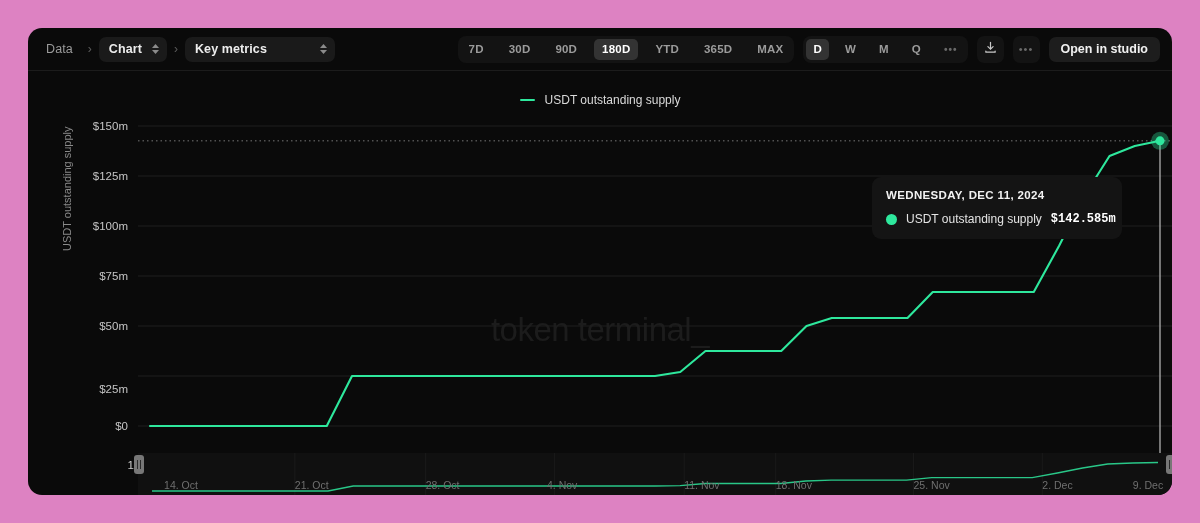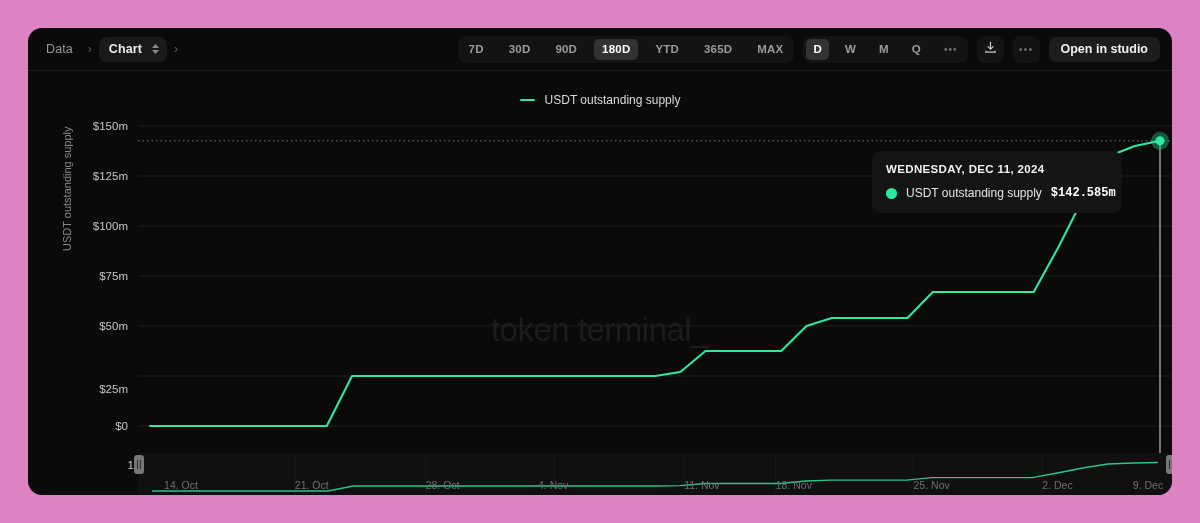--- a/index.html
+++ b/index.html
@@ -108,21 +108,21 @@
   .xtick {
     position: absolute; color: #c9c9c9; font-size: 11.5px;
     transform: translateX(-50%); white-space: nowrap; top: 388px;
   }
 
   .plot { position: absolute; left: 110px; top: 0; width: 1034px; height: 382px; }
   .plot svg { display: block; }
 
   
   .tooltip {
-    position: absolute; left: 844px; top: 80px;
+    position: absolute; left: 844px; top: 106px;
     width: 250px; background: #141414;
     border-radius: 9px; padding: 12px 14px 13px 14px;
   }
   .tt-date {
     color: #f2f2f2; font-size: 11.5px; font-weight: 700;
     letter-spacing: .35px; margin-bottom: 11px;
   }
   .tt-row { display: flex; align-items: center; gap: 9px; }
   .tt-dot { width: 11px; height: 11px; border-radius: 50%; background: #2ee89d; flex: 0 0 auto; }
   .tt-name { color: #e4e4e4; font-size: 12px; flex: 1 1 auto; white-space: nowrap; }
@@ -162,20 +162,31 @@
         <span class="chev">
           <svg width="7" height="4" viewBox="0 0 7 4">
               <path d="M3.5 0 L7 4 L0 4 Z" fill="#c8c8c8"></path>
             </svg>
           <svg width="7" height="4" viewBox="0 0 7 4">
               <path d="M3.5 4 L0 0 L7 0 Z" fill="#c8c8c8"></path>
             </svg>
         </span>
       </div>
       <span class="crumb-sep">›</span>
+      <div class="select wide">
+        <span>Key metrics</span>
+        <span class="chev">
+          <svg width="7" height="4" viewBox="0 0 7 4">
+              <path d="M3.5 0 L7 4 L0 4 Z" fill="#c8c8c8"></path>
+            </svg>
+          <svg width="7" height="4" viewBox="0 0 7 4">
+              <path d="M3.5 4 L0 0 L7 0 Z" fill="#c8c8c8"></path>
+            </svg>
+        </span>
+      </div>
     </div>
 
     <div class="spacer"></div>
 
     <div class="seg" id="range-seg">
         <div class="seg-btn">7D</div>
         <div class="seg-btn">30D</div>
         <div class="seg-btn">90D</div>
         <div class="seg-btn active">180D</div>
         <div class="seg-btn">YTD</div>
@@ -287,21 +298,21 @@
             <line x1="637.72" x2="637.72" y1="0" y2="42" stroke="#1a1a1a" stroke-width="1"></line>
             <line x1="775.542" x2="775.542" y1="0" y2="42" stroke="#1a1a1a" stroke-width="1"></line>
             <line x1="904.3100000000001" x2="904.3100000000001" y1="0" y2="42" stroke="#1a1a1a" stroke-width="1"></line>
           </g>
         <path id="nav-path" fill="none" stroke="#2ee89d" stroke-width="1.3" opacity="0.85" d="M14.00 38.00 L39.15 38.00 L64.30 38.00 L89.45 38.00 L114.60 38.00 L139.75 38.00 L164.90 38.00 L190.05 38.00 L215.20 33.00 L240.35 33.00 L265.50 33.00 L290.65 33.00 L315.80 33.00 L340.95 33.00 L366.10 33.00 L391.25 33.00 L416.40 33.00 L441.55 33.00 L466.70 33.00 L491.85 33.00 L517.00 33.00 L542.15 32.60 L567.30 30.50 L592.45 30.50 L617.60 30.50 L642.75 30.50 L667.90 28.00 L693.05 27.20 L718.20 27.20 L743.35 27.20 L768.50 27.20 L793.65 24.60 L818.80 24.60 L843.95 24.60 L869.10 24.60 L894.25 24.60 L919.40 20.00 L944.55 15.00 L969.70 11.00 L994.85 10.00 L1020.00 9.48"></path>
       </svg>
       <div id="nav-labels">
           <div class="nav-label" style="left: 26.072px;">14. Oct</div>
           <div class="nav-label" style="left: 156.852px;">21. Oct</div>
           <div class="nav-label" style="left: 287.632px;">28. Oct</div>
-          <div class="nav-label" style="left: 400px; text-align: center;">4. Nov</div>
+          <div class="nav-label" style="left: 409px; text-align: center;">4. Nov</div>
           <div class="nav-label" style="left: 546.174px;">11. Nov</div>
           <div class="nav-label" style="left: 637.72px;">18. Nov</div>
           <div class="nav-label" style="left: 775.542px;">25. Nov</div>
           <div class="nav-label" style="left: 904.31px;">2. Dec</div>
           <div class="nav-label" style="left: 994.85px;">9. Dec</div>
         </div>
       <div class="nav-handle" style="left:-4px">
           <i></i>
           <i></i>
         </div>

